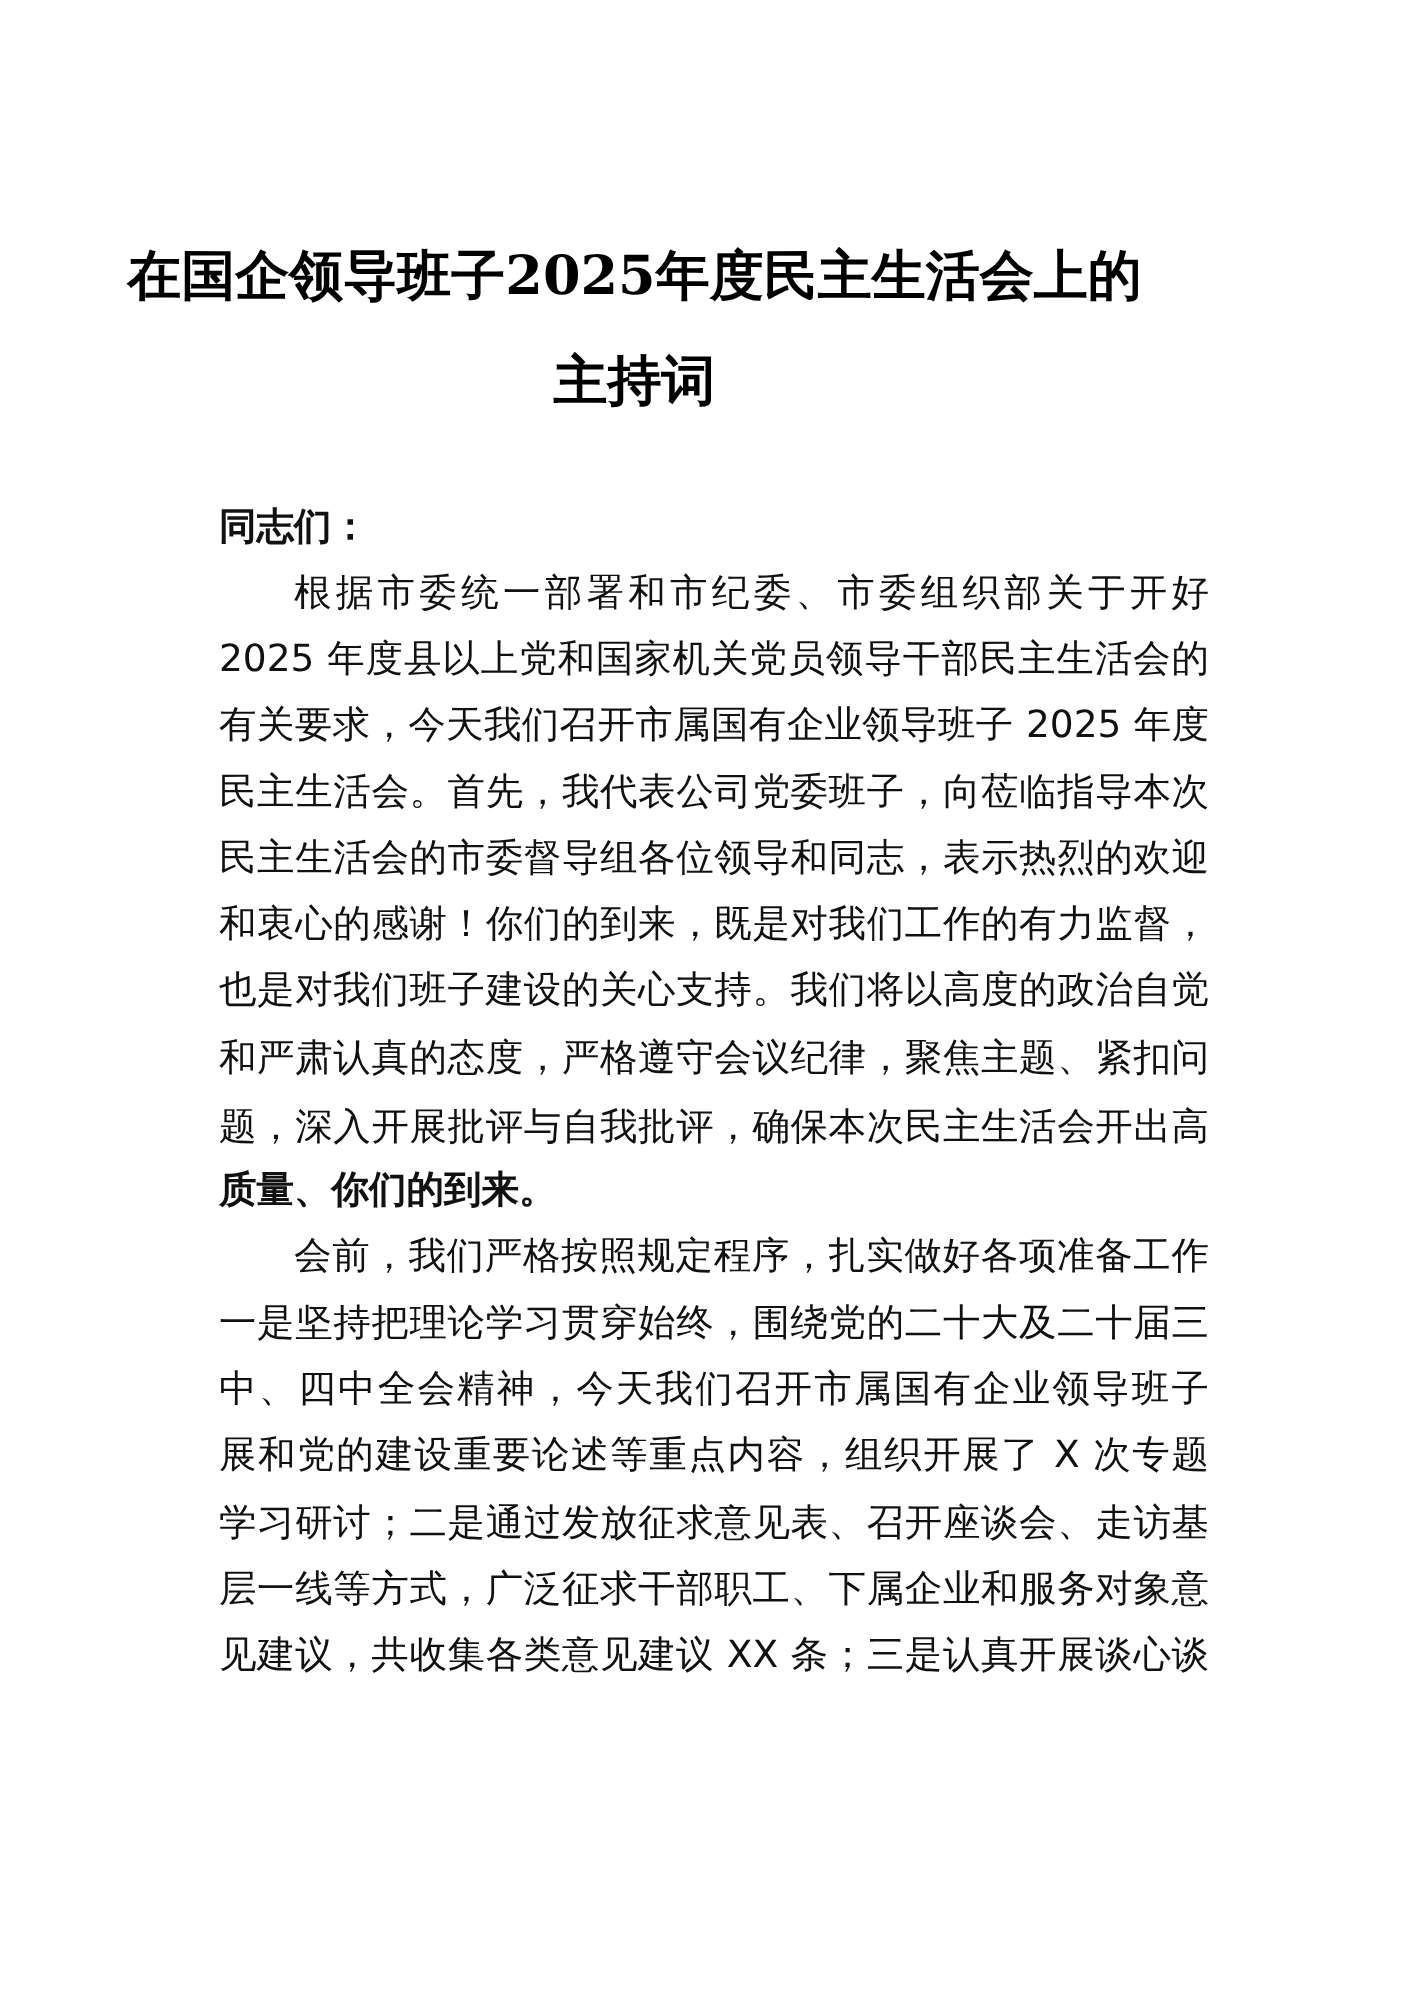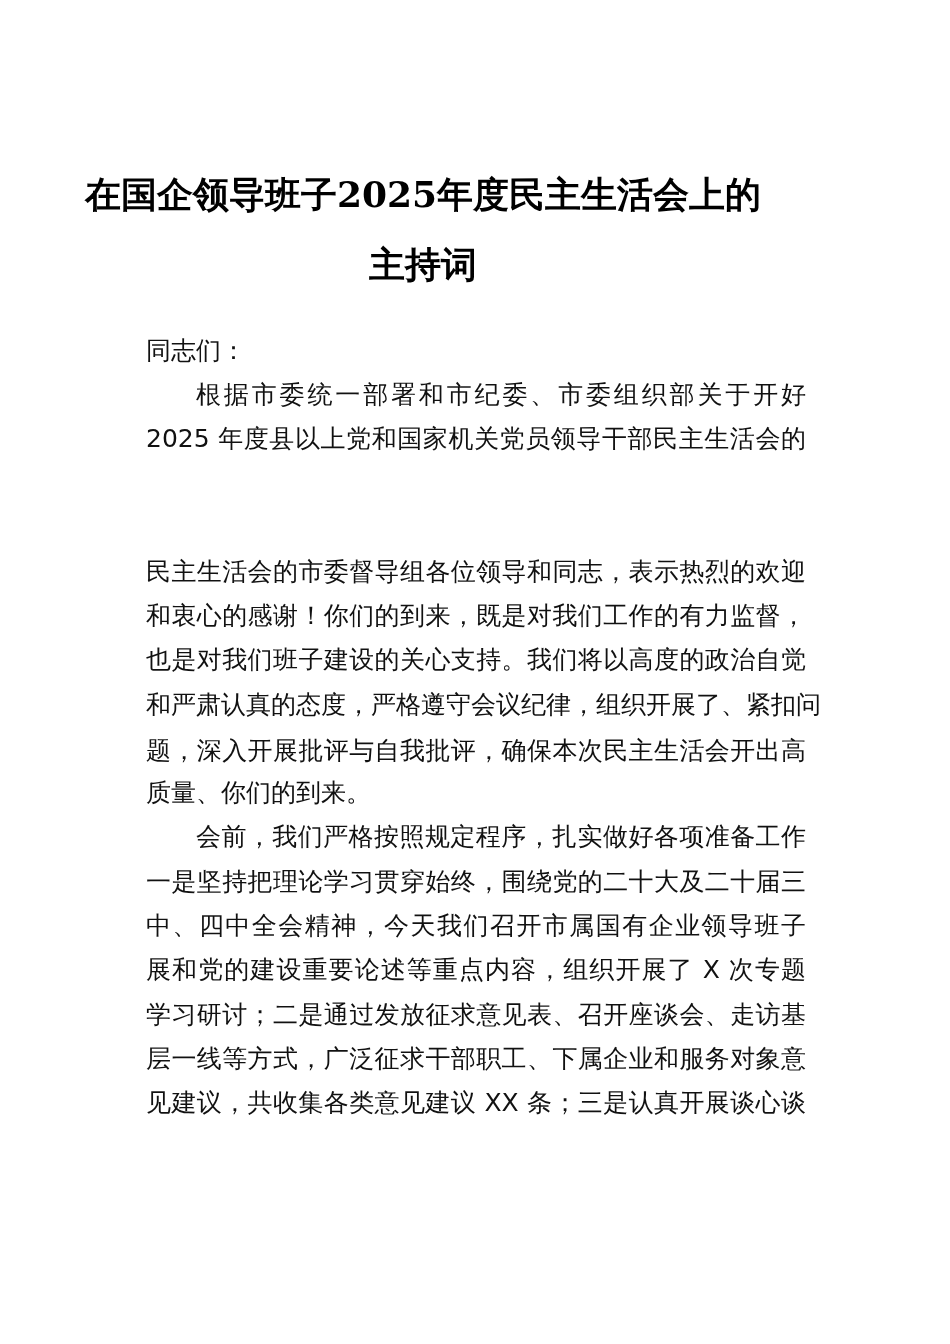--- a/index.html
+++ b/index.html
@@ -26,62 +26,64 @@
     position: absolute;
     left: 0;
     width: 846px;
     text-align: center;
     font-family: "DejaVu Serif", "Liberation Serif", serif;
     font-weight: bold;
     font-size: 36px;
     line-height: 40px;
     color: #000000;
     white-space: nowrap;
-    margin-top: 10px;
   }
   .title.l1 { top: 164px; }
   .title.l2 { top: 234px; }
   .line {
     position: absolute;
     left: 146px;
     width: 660px;
     font-family: "DejaVu Sans", "Liberation Sans", sans-serif;
     font-size: 25px;
     line-height: 30px;
     height: 30px;
     color: #111111;
     white-space: nowrap;
     text-align: justify;
     text-align-last: justify;
   }
   .line.nojust {
     text-align: center;
     text-align-last: left;
+    font-weight: bold;
   }
   .line.indent {
     left: 196px;
     width: 610px;
   }
 </style>
 </head>
 <body>
 
 <div class="page">
 
   <div class="title l1">在国企领导班子2025年度民主生活会上的</div>
   <div class="title l2">主持词</div>
 
   <div class="line nojust" style="top:336px">同志们：</div>
 
   <div class="line indent" style="top:380px">根据市委统一部署和市纪委、市委组织部关于开好</div>
   <div class="line" style="top:424px">2025 年度县以上党和国家机关党员领导干部民主生活会的</div>
+  <div class="line" style="top:468px">有关要求，今天我们召开市属国有企业领导班子 2025 年度</div>
+  <div class="line" style="top:513px">民主生活会。首先，我代表公司党委班子，向莅临指导本次</div>
   <div class="line" style="top:557px">民主生活会的市委督导组各位领导和同志，表示热烈的欢迎</div>
   <div class="line" style="top:601px">和衷心的感谢！你们的到来，既是对我们工作的有力监督，</div>
   <div class="line" style="top:645px">也是对我们班子建设的关心支持。我们将以高度的政治自觉</div>
-  <div class="line" style="top:690px">和严肃认真的态度，严格遵守会议纪律，组织开展了、紧扣问</div>
+  <div class="line" style="top:690px">和严肃认真的态度，严格遵守会议纪律，聚焦主题、紧扣问</div>
   <div class="line" style="top:736px">题，深入开展批评与自我批评，确保本次民主生活会开出高</div>
   <div class="line nojust" style="top:778px">质量、你们的到来。</div>
 
   <div class="line indent" style="top:822px">会前，我们严格按照规定程序，扎实做好各项准备工作</div>
   <div class="line" style="top:867px">一是坚持把理论学习贯穿始终，围绕党的二十大及二十届三</div>
   <div class="line" style="top:911px">中、四中全会精神，今天我们召开市属国有企业领导班子</div>
   <div class="line" style="top:955px">展和党的建设重要论述等重点内容，组织开展了 X 次专题</div>
   <div class="line" style="top:1000px">学习研讨；二是通过发放征求意见表、召开座谈会、走访基</div>
   <div class="line" style="top:1044px">层一线等方式，广泛征求干部职工、下属企业和服务对象意</div>
   <div class="line" style="top:1088px">见建议，共收集各类意见建议 XX 条；三是认真开展谈心谈</div>

